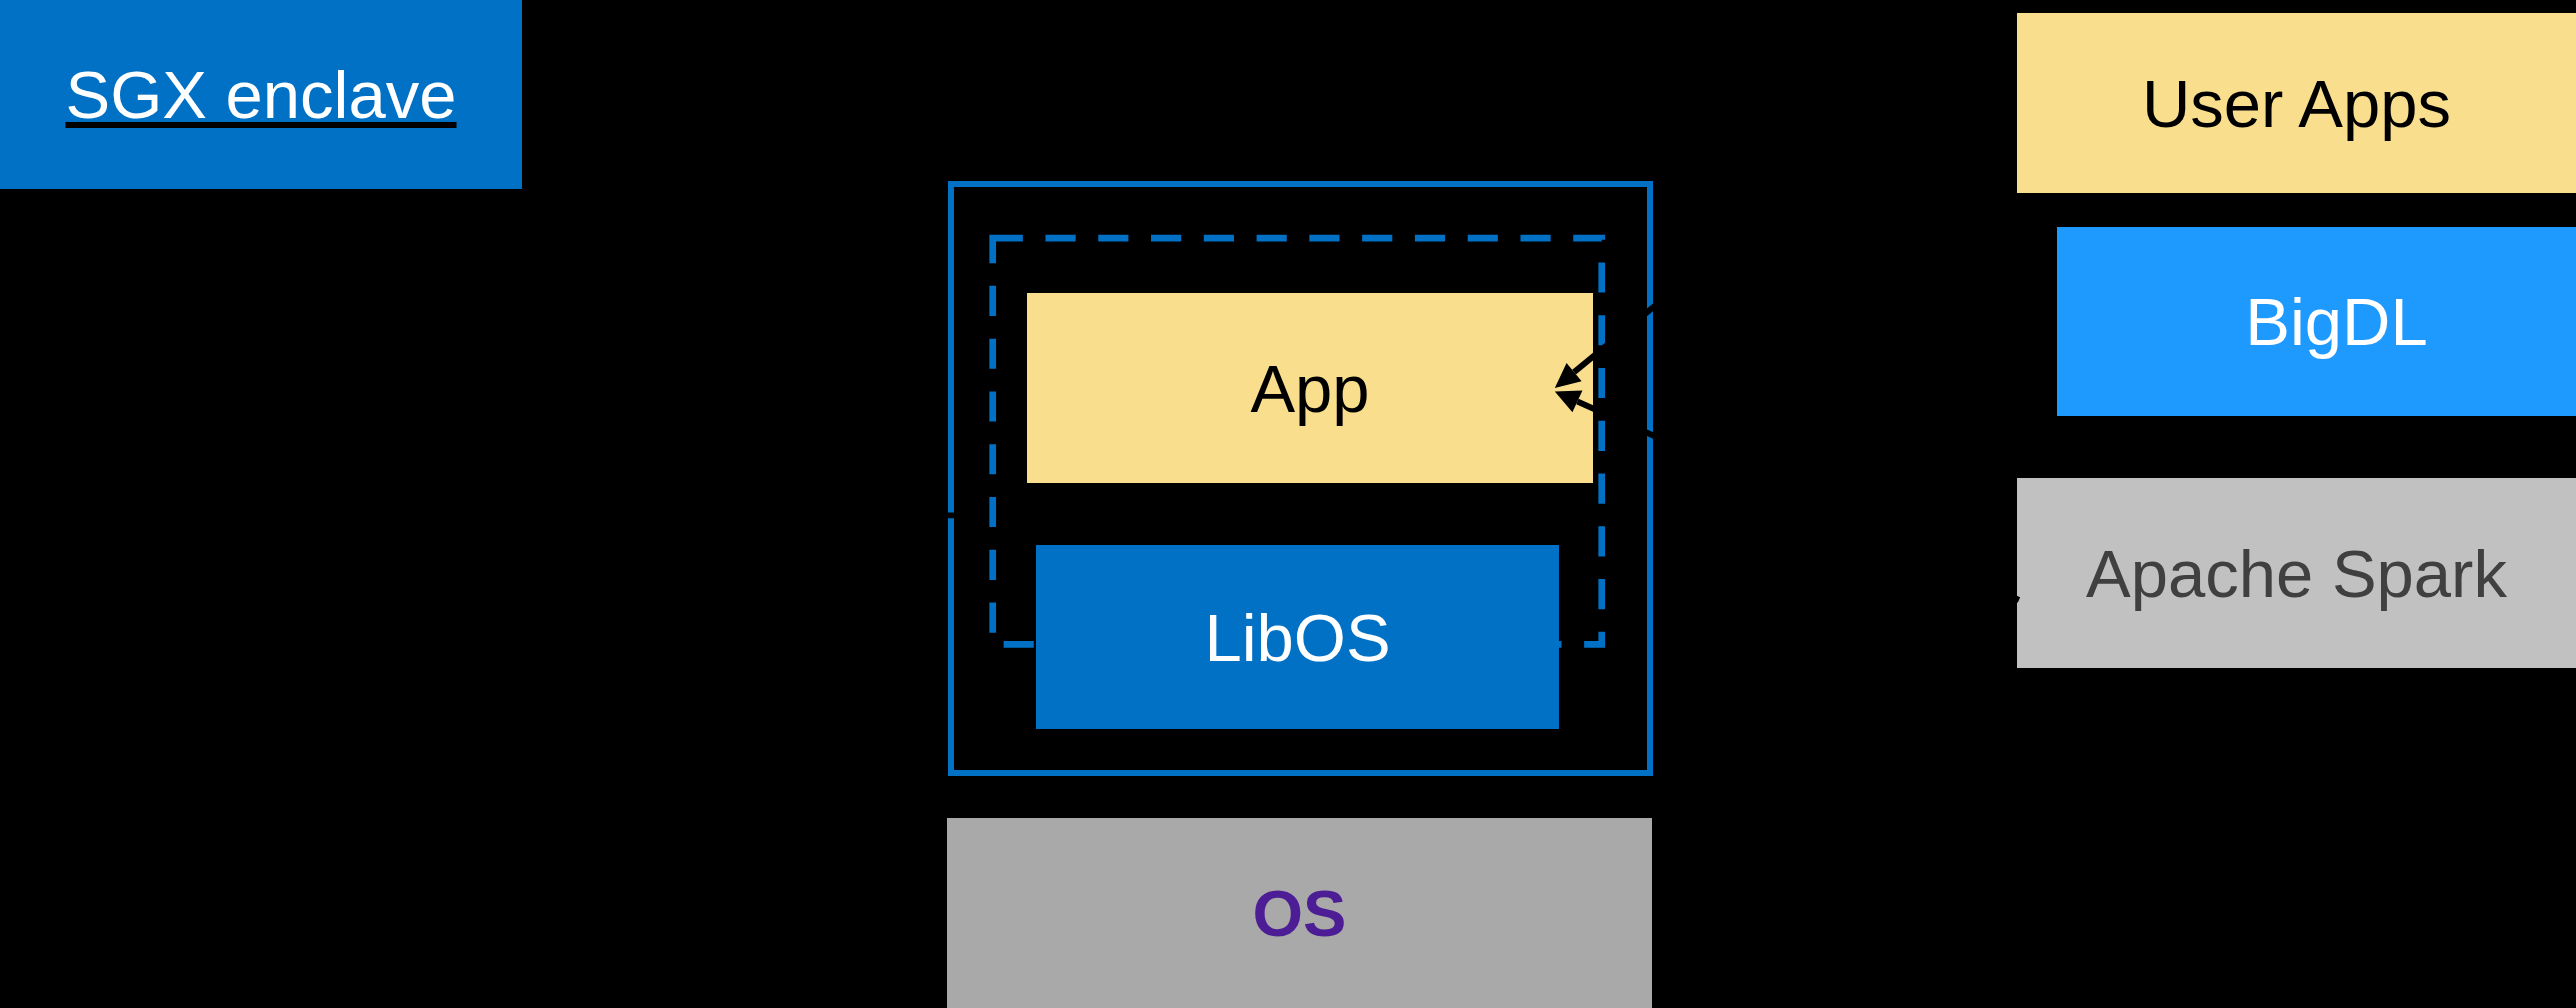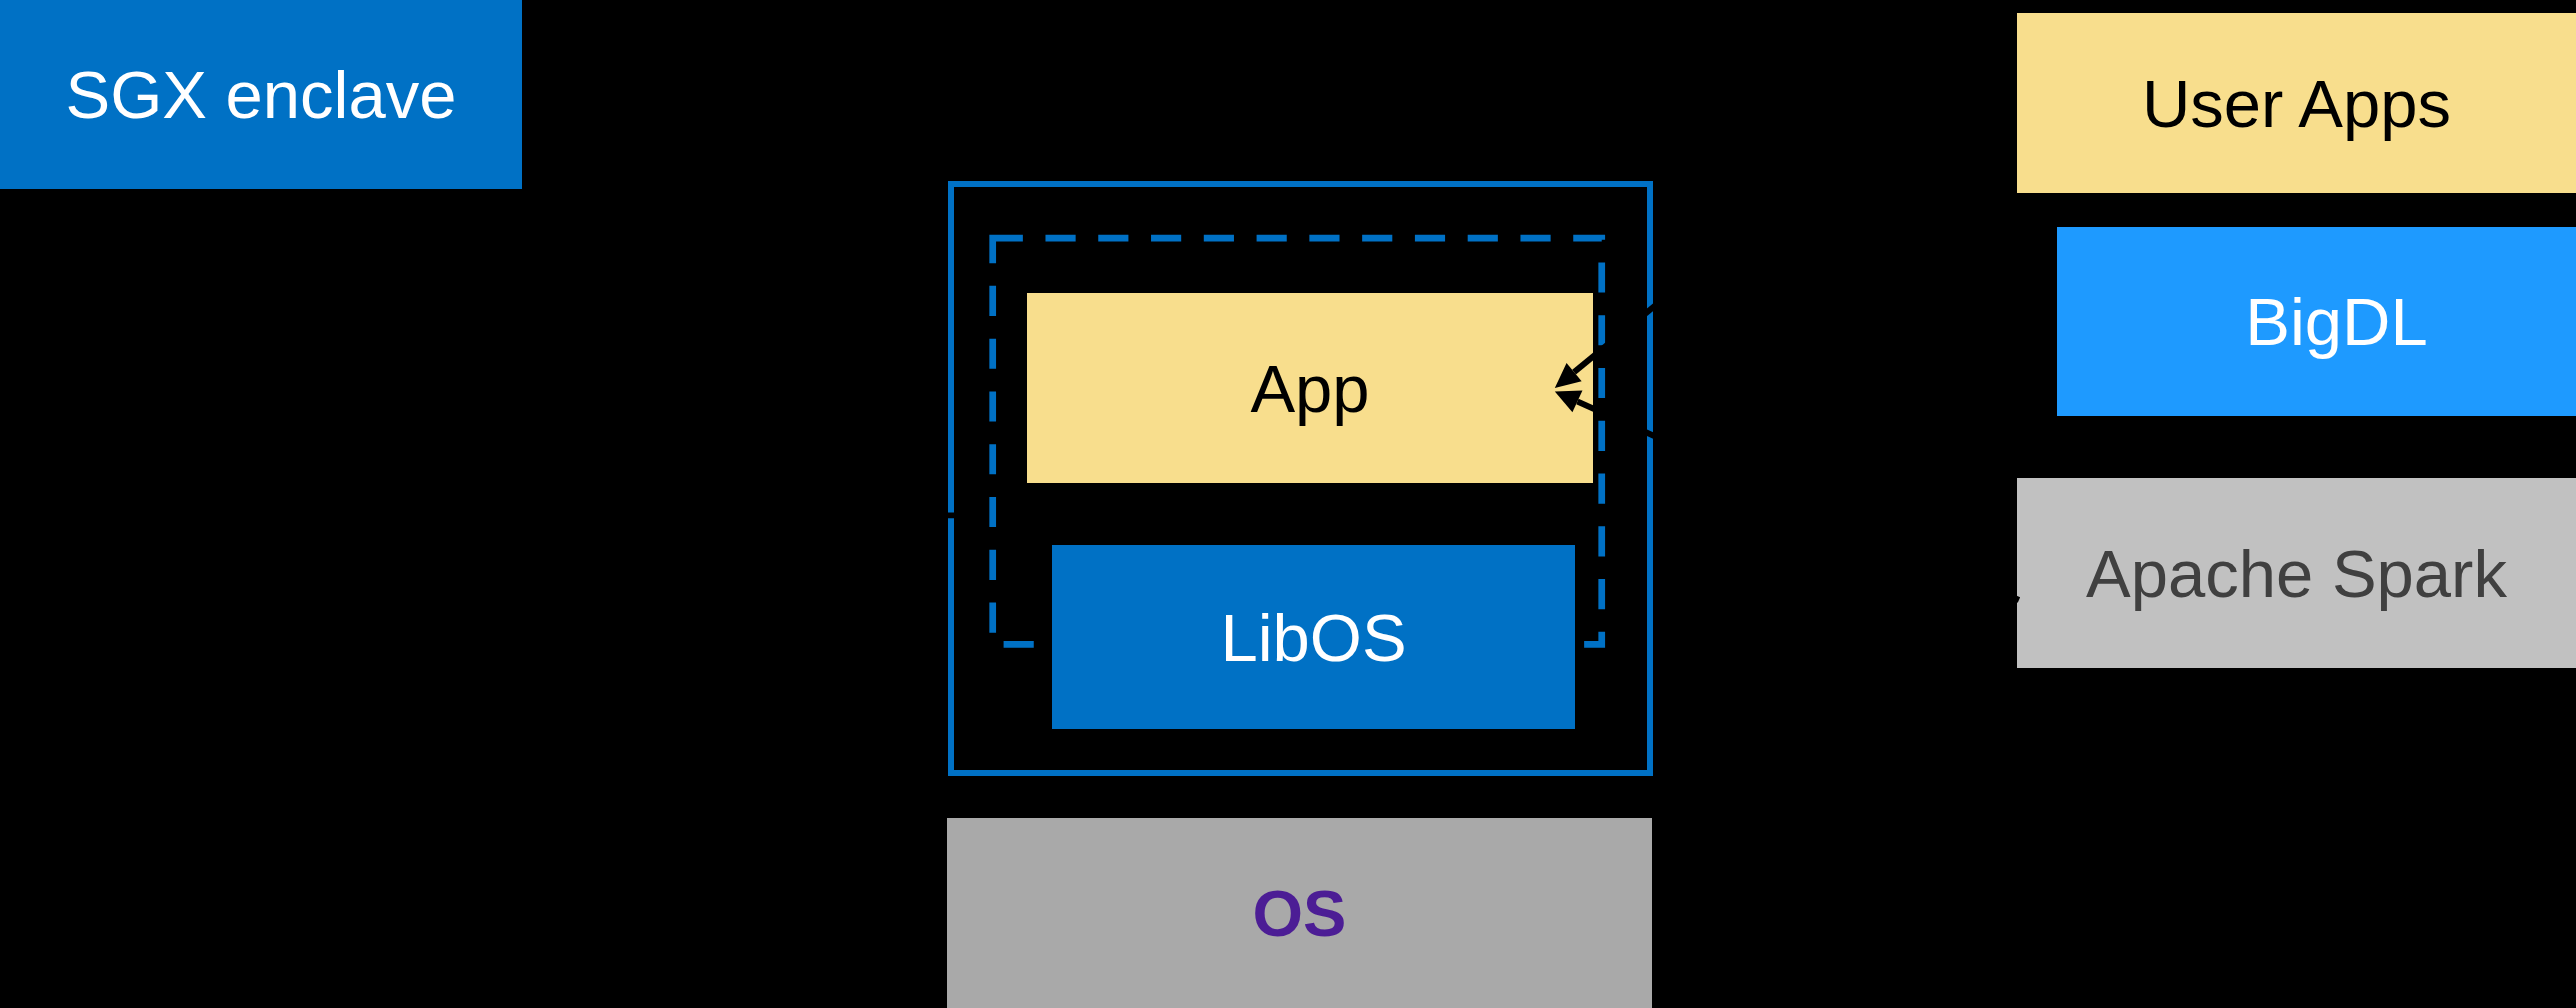--- a/index.html
+++ b/index.html
@@ -25,20 +25,21 @@
   .label {
     font-size: 67px;
     line-height: 1;
     white-space: nowrap;
   }
 
   
   #sgx-box {
     left: 0; top: 502; width: 522px; height: 189px;
     background: #0071C5;
+    text-decoration: underline;
   }
   #sgx-box .label { color: #FFFFFF; }
 
   
   #enclave-outer {
     left: 948px; top: 181px; width: 705px; height: 595px;
     border: 6.7px solid #0071C5;
     background: transparent;
     z-index: 1;
   }
@@ -56,21 +57,20 @@
     left: 1027px; top: 293px; width: 566px; height: 190px;
     background: #F8DE8D;
     z-index: 3;
   }
   #app-box .label { color: #000000; }
 
   #libos-box {
     left: 1036px; top: 545px; width: 523px; height: 184px;
     background: #0071C5;
     z-index: 3;
-    margin-left: 16px;
   }
   #libos-box .label { color: #FFFFFF; }
 
   
   #os-box {
     left: 947px; top: 818px; width: 705px; height: 190px;
     background: #A9A9A9;
   }
   #os-box .label { color: #4c1d95; font-weight: bold; font-size: 65px; }
 

